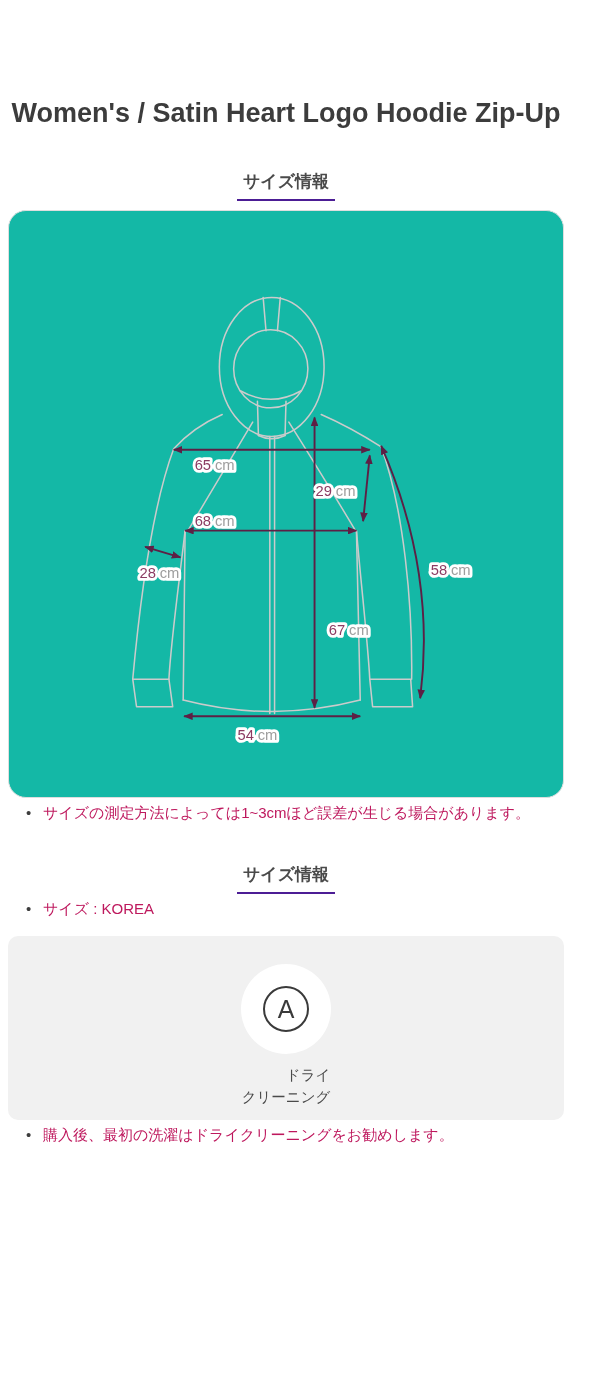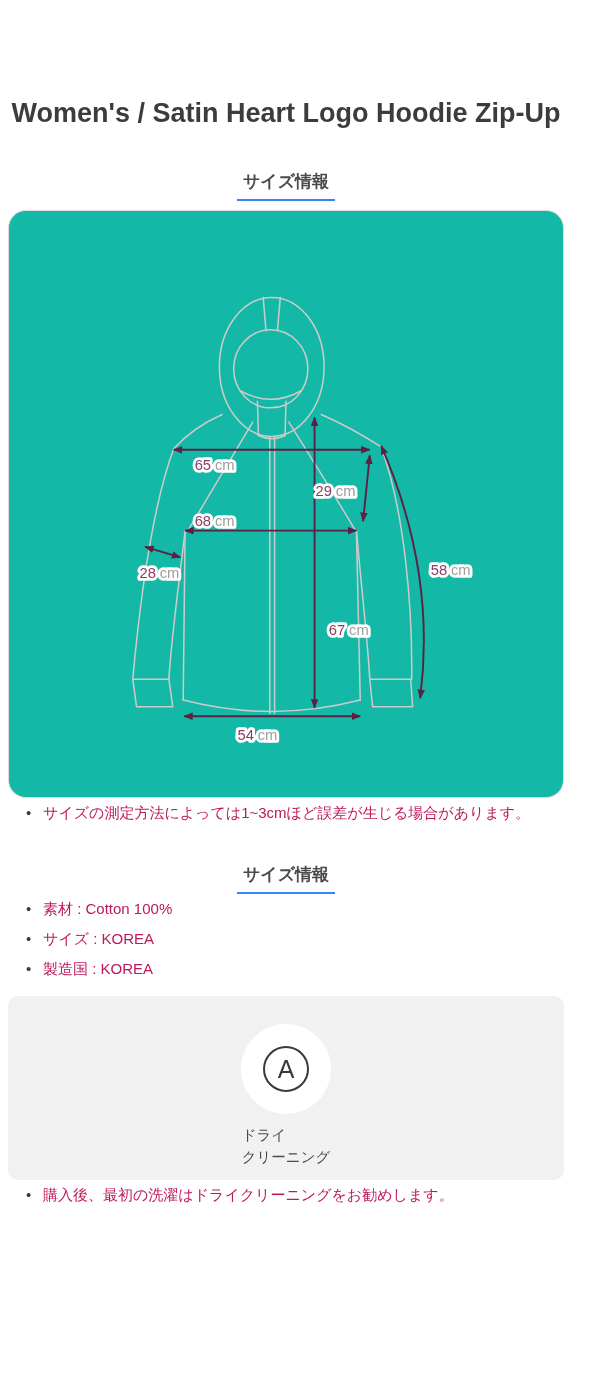--- a/index.html
+++ b/index.html
@@ -12,21 +12,21 @@
   .title{
     margin:0;padding-top:97px;text-align:center;
     font-size:27px;line-height:33px;font-weight:600;color:#3c3c3c;
   }
   .section-header{text-align:center;}
   .sh1{margin-top:41px;}
   .sh2{margin-top:36px;}
   .sh3{margin-top:30px;}
   .section-header span{
     display:inline-block;font-size:17px;font-weight:bold;color:#4a4a4a;
-    line-height:22px;padding:0 6px 6px;border-bottom:2px solid #3b82f6;
+    line-height:22px;padding:0 6px 6px;border-bottom:2px solid #4c1d95;
   }
   .panel{
     margin:9px 8px 0;height:588px;
     border:1.5px solid #dedede;border-radius:18px;
     box-sizing:border-box;position:relative;overflow:hidden;background:#14b8a6;
   }
   .panel svg{position:absolute;left:0;top:0;width:100%;height:100%;}
   ul.bullets{
     list-style:none;margin:0;padding:0 20px 0 0;
     font-size:15px;line-height:30px;color:#be185d;
@@ -47,21 +47,21 @@
   .care-circle{
     width:90px;height:90px;border-radius:50%;background:#ffffff;
     display:flex;align-items:center;justify-content:center;
   }
   .care-ring{
     width:42px;height:42px;border-radius:50%;border:2px solid #3a3a3a;
     display:flex;align-items:center;justify-content:center;
     font-size:25px;color:#3a3a3a;line-height:1;
   }
   .care-caption{
-    margin-top:10px;text-align:left;font-size:14.5px;line-height:22px;color:#4a4a4a;
+    margin-top:10px;text-align:right;font-size:14.5px;line-height:22px;color:#4a4a4a;
   }
   
   .outline{fill:none;stroke:#cbcbcb;stroke-width:1.6;stroke-linecap:round;stroke-linejoin:round;}
   .measure{fill:none;stroke:#5d2045;stroke-width:2;stroke-linecap:butt;}
   .mlabel{font-family:"Liberation Sans","DejaVu Sans",sans-serif;font-size:15.5px;
     paint-order:stroke;stroke:#ffffff;stroke-width:6;stroke-linejoin:round;text-anchor:middle;}
   .mval{fill:#8c3c63;}
   .munit{fill:#9e9e9e;}
 </style>
 </head>
@@ -135,23 +135,21 @@
 
   <ul class="bullets note-list">
     <li>サイズの測定方法によっては1~3cmほど誤差が生じる場合があります。</li>
   </ul>
 
   <div class="section-header sh2">
     <span>サイズ情報</span>
   </div>
 
   <ul class="bullets info-list">
-    <li>素材 : Cotton 100%</li>
     <li>サイズ : KOREA</li>
-    <li>製造国 : KOREA</li>
   </ul>
 
 
   <div class="care-box">
     <div class="care-circle">
       <div class="care-ring">
         <span>A</span>
       </div>
     </div>
     <div class="care-caption">

